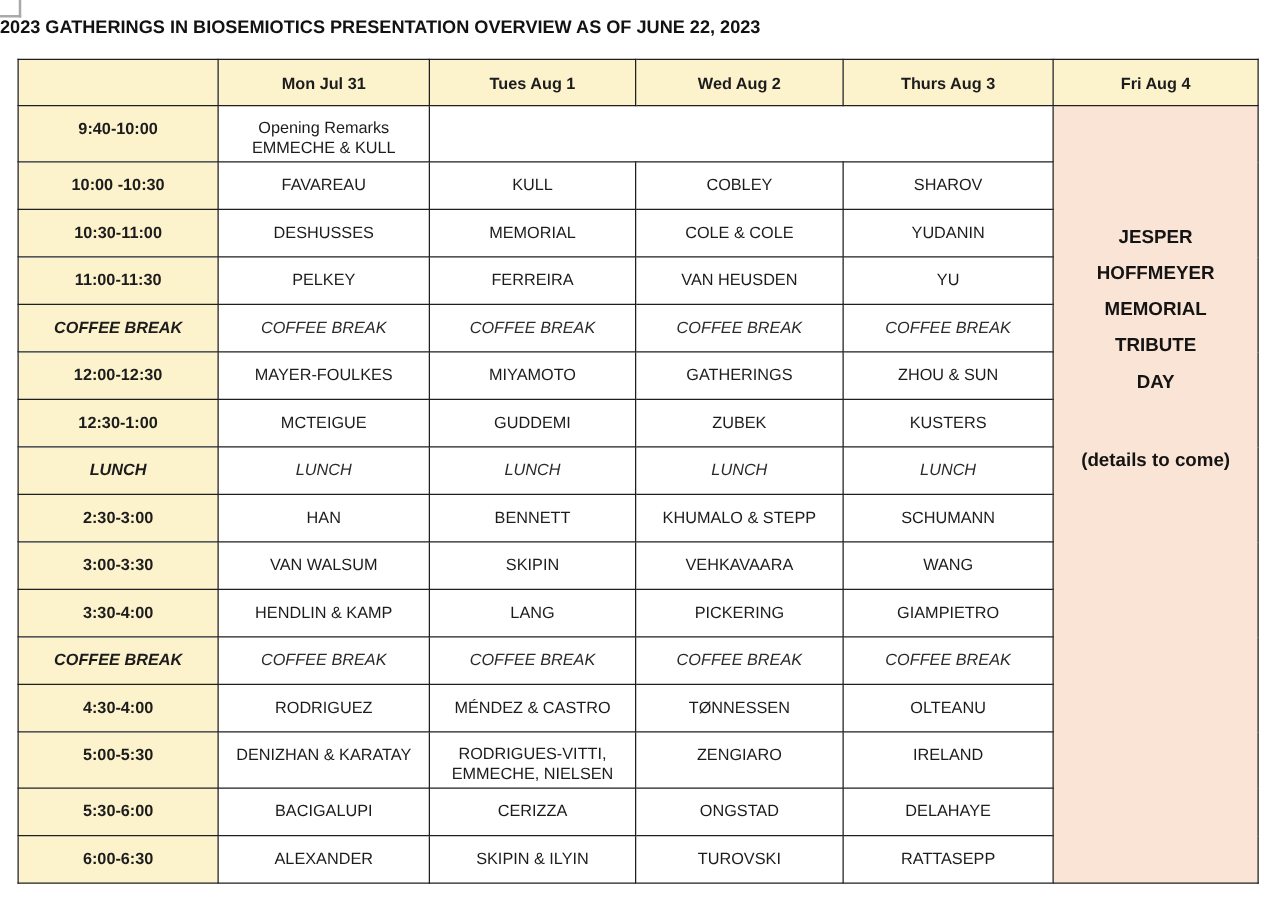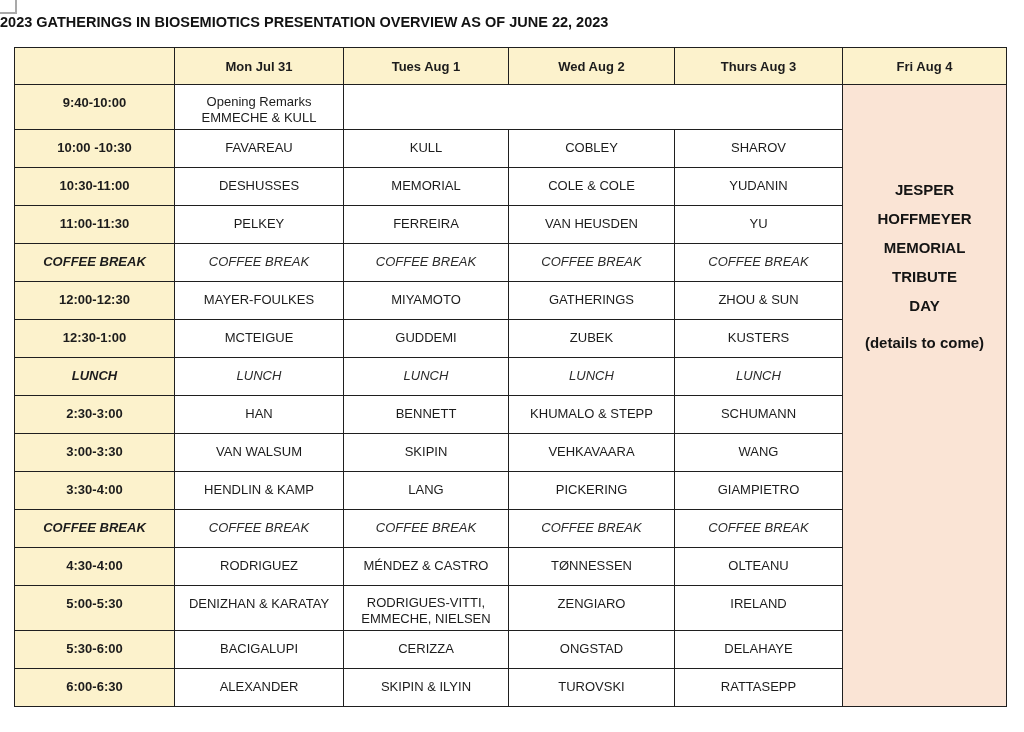--- a/index.html
+++ b/index.html
@@ -33,21 +33,21 @@
   td.time{background:var(--hdr-bg,#FCF2CC);font-weight:bold;}
   td.time.brk{font-style:italic;}
   td.sess{background:#ffffff;font-weight:normal;}
   td.brk-day{background:#ffffff;font-style:italic;font-weight:normal;color:#2a2a2a;}
   td.empty-merged{background:#ffffff;}
   .cell-line{line-height:16px;}
   td.fri{
     background:var(--fri-bg,#FAE4D5);vertical-align:top;padding:96px 4px 4px;
   }
   .fri-line{font-weight:bold;font-size:15px;line-height:17px;margin-bottom:12px;color:#141414;}
-  .fri-note{font-weight:bold;font-size:15px;line-height:17px;margin-top:20px;color:#141414;}
+  .fri-note{font-weight:bold;font-size:15px;line-height:17px;margin-top:46px;color:#141414;}
 </style>
 </head>
 <body style="--hdr-bg: #FCF2CC; --fri-bg: #FAE4D5; --border: #1f1f1f;">
 
 <div class="corner-artifact"></div>
 
 <div class="page-title">2023 GATHERINGS IN BIOSEMIOTICS PRESENTATION OVERVIEW AS OF JUNE 22, 2023</div>
 
 <table class="schedule" id="schedule">
   <colgroup>

